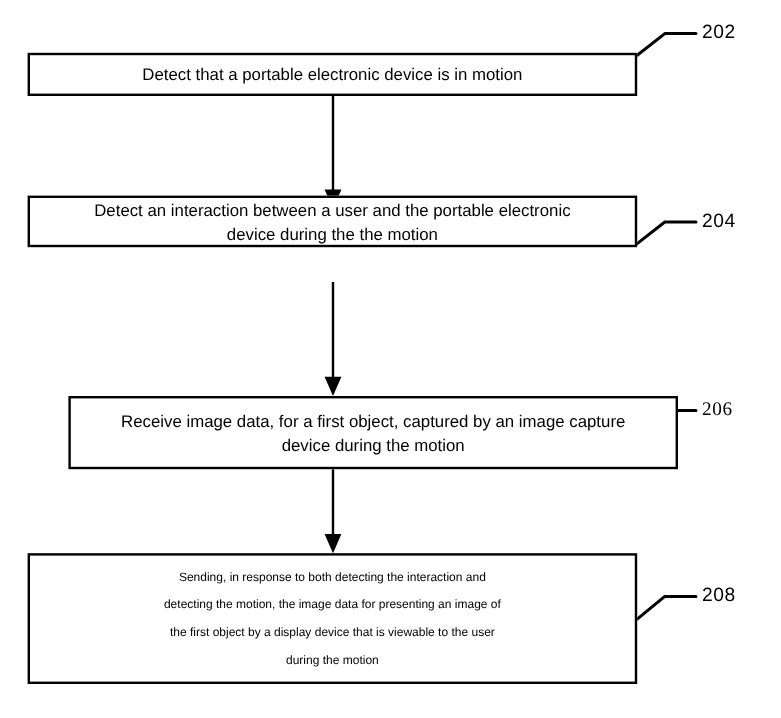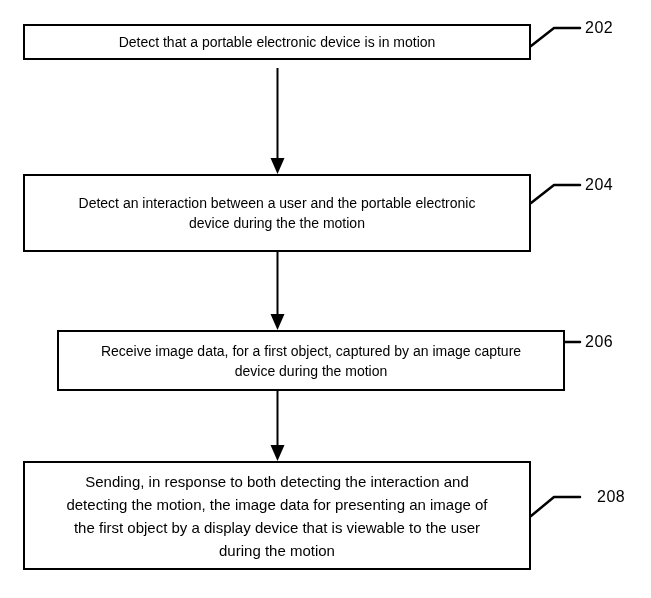--- a/index.html
+++ b/index.html
@@ -28,36 +28,36 @@
     align-items: center;
     justify-content: center;
     text-align: center;
   }
   .box .txt {
     white-space: pre-line;
     font-size: 14px;
     line-height: 20px;
     padding: 0 10px;
   }
-  .box1 { top: 24px;  height: 36px; }
-  .box2 { top: 174px; height: 78px; }
+  .box1 { top: 44px;  height: 36px; }
+  .box2 { top: 163px; height: 43px; }
   .box3 { top: 330px; height: 61px; margin-left: 34px; }
   .box4 { top: 461px; height: 109px; }
-  .box4 .txt { font-size: 15px; line-height: 23px; }
+  .box4 .txt { font-size: 10px; line-height: 23px; }
   .ref {
     position: absolute;
     left: 585px;
     font-size: 16px;
     line-height: 18px;
     letter-spacing: 0.5px;
   }
   .ref1 { top: 19px; text-align: center; }
   .ref2 { top: 176px; text-align: center; }
-  .ref3 { top: 333px; }
-  .ref4 { top: 488px; margin-left: 12px; }
+  .ref3 { top: 333px; font-family: Liberation Serif, serif; }
+  .ref4 { top: 488px; }
 </style>
 </head>
 <body>
 
 <div class="canvas">
 
   <svg class="connectors" viewBox="0 0 651 598" xmlns="http://www.w3.org/2000/svg">
 
     <line x1="277.5" y1="68" x2="277.5" y2="159" stroke="#000" stroke-width="2"></line>
     <polygon points="270.5,158 284.5,158 277.5,174" fill="#000"></polygon>

